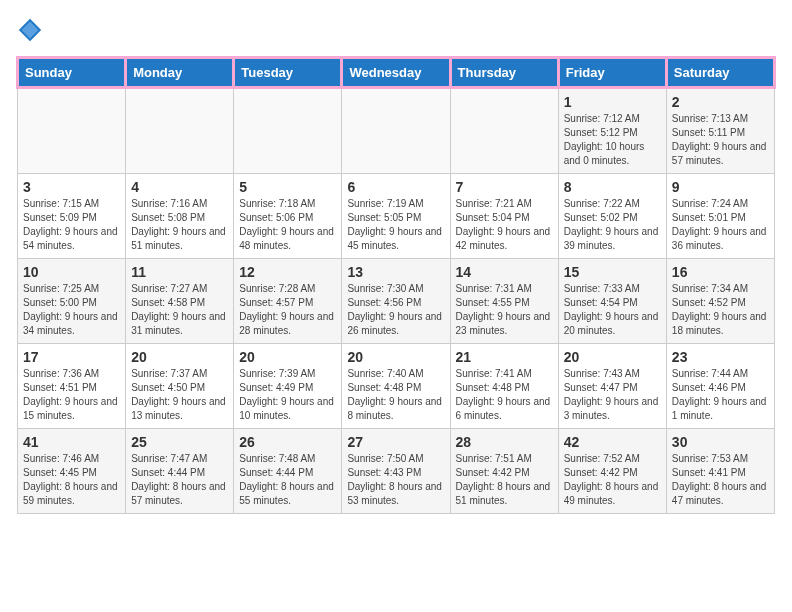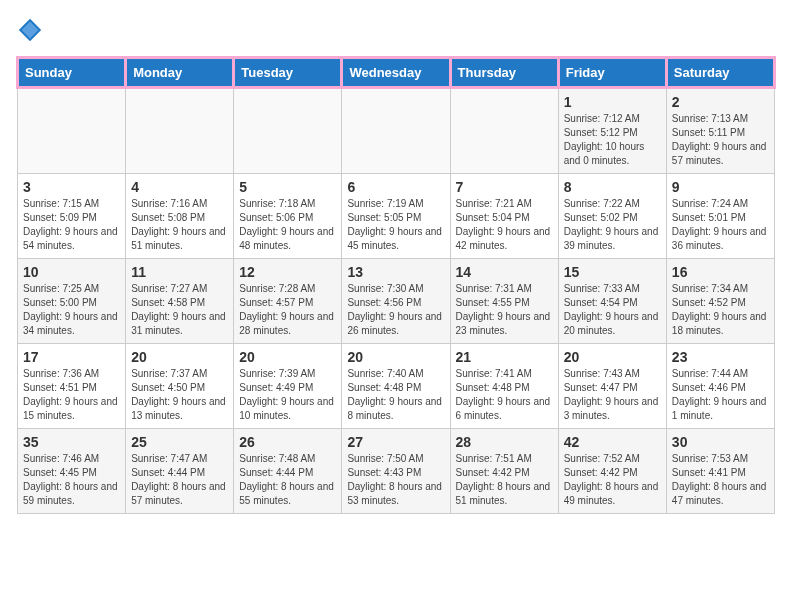--- a/index.html
+++ b/index.html
@@ -227,21 +227,21 @@
           <span class="day-num">20</span>
           <div class="day-info">Sunrise: 7:43 AM<br>Sunset: 4:47 PM<br>Daylight: 9 hours and 3 minutes.</div>
         </td>
         <td>
           <span class="day-num">23</span>
           <div class="day-info">Sunrise: 7:44 AM<br>Sunset: 4:46 PM<br>Daylight: 9 hours and 1 minute.</div>
         </td>
       </tr>
       <tr>
         <td>
-          <span class="day-num">35</span>
+          <span class="day-num">41</span>
           <div class="day-info">Sunrise: 7:46 AM<br>Sunset: 4:45 PM<br>Daylight: 8 hours and 59 minutes.</div>
         </td>
         <td>
           <span class="day-num">25</span>
           <div class="day-info">Sunrise: 7:47 AM<br>Sunset: 4:44 PM<br>Daylight: 8 hours and 57 minutes.</div>
         </td>
         <td>
           <span class="day-num">26</span>
           <div class="day-info">Sunrise: 7:48 AM<br>Sunset: 4:44 PM<br>Daylight: 8 hours and 55 minutes.</div>
         </td>

